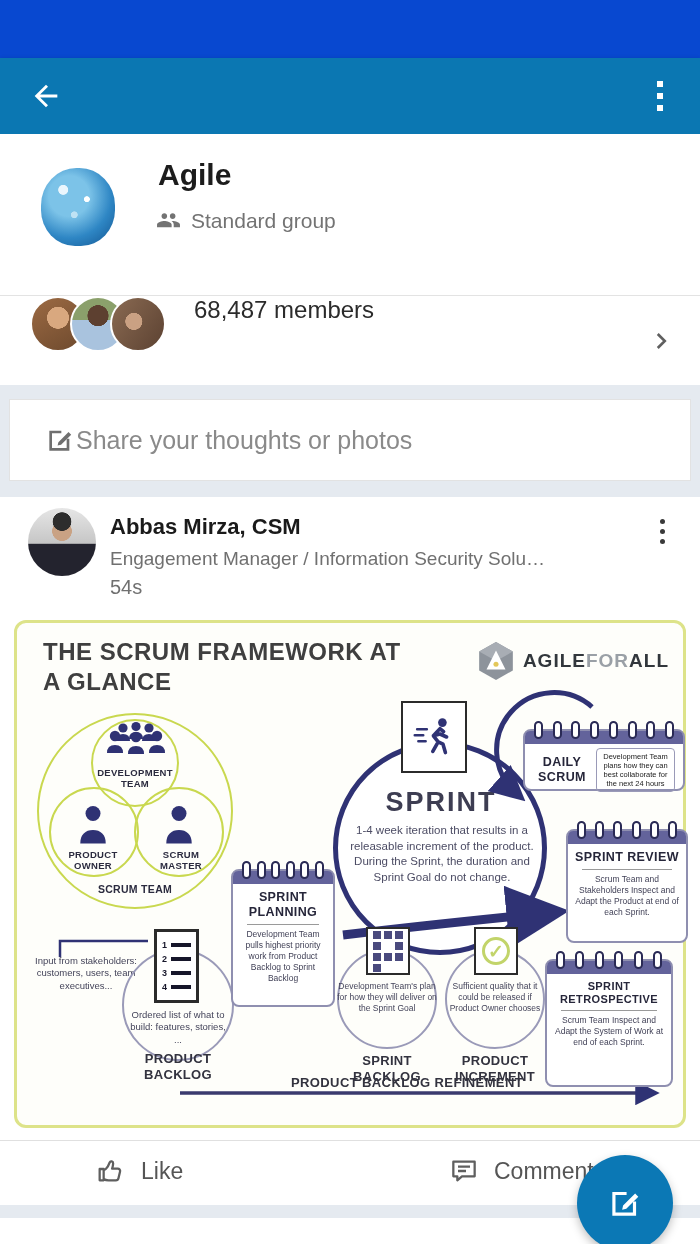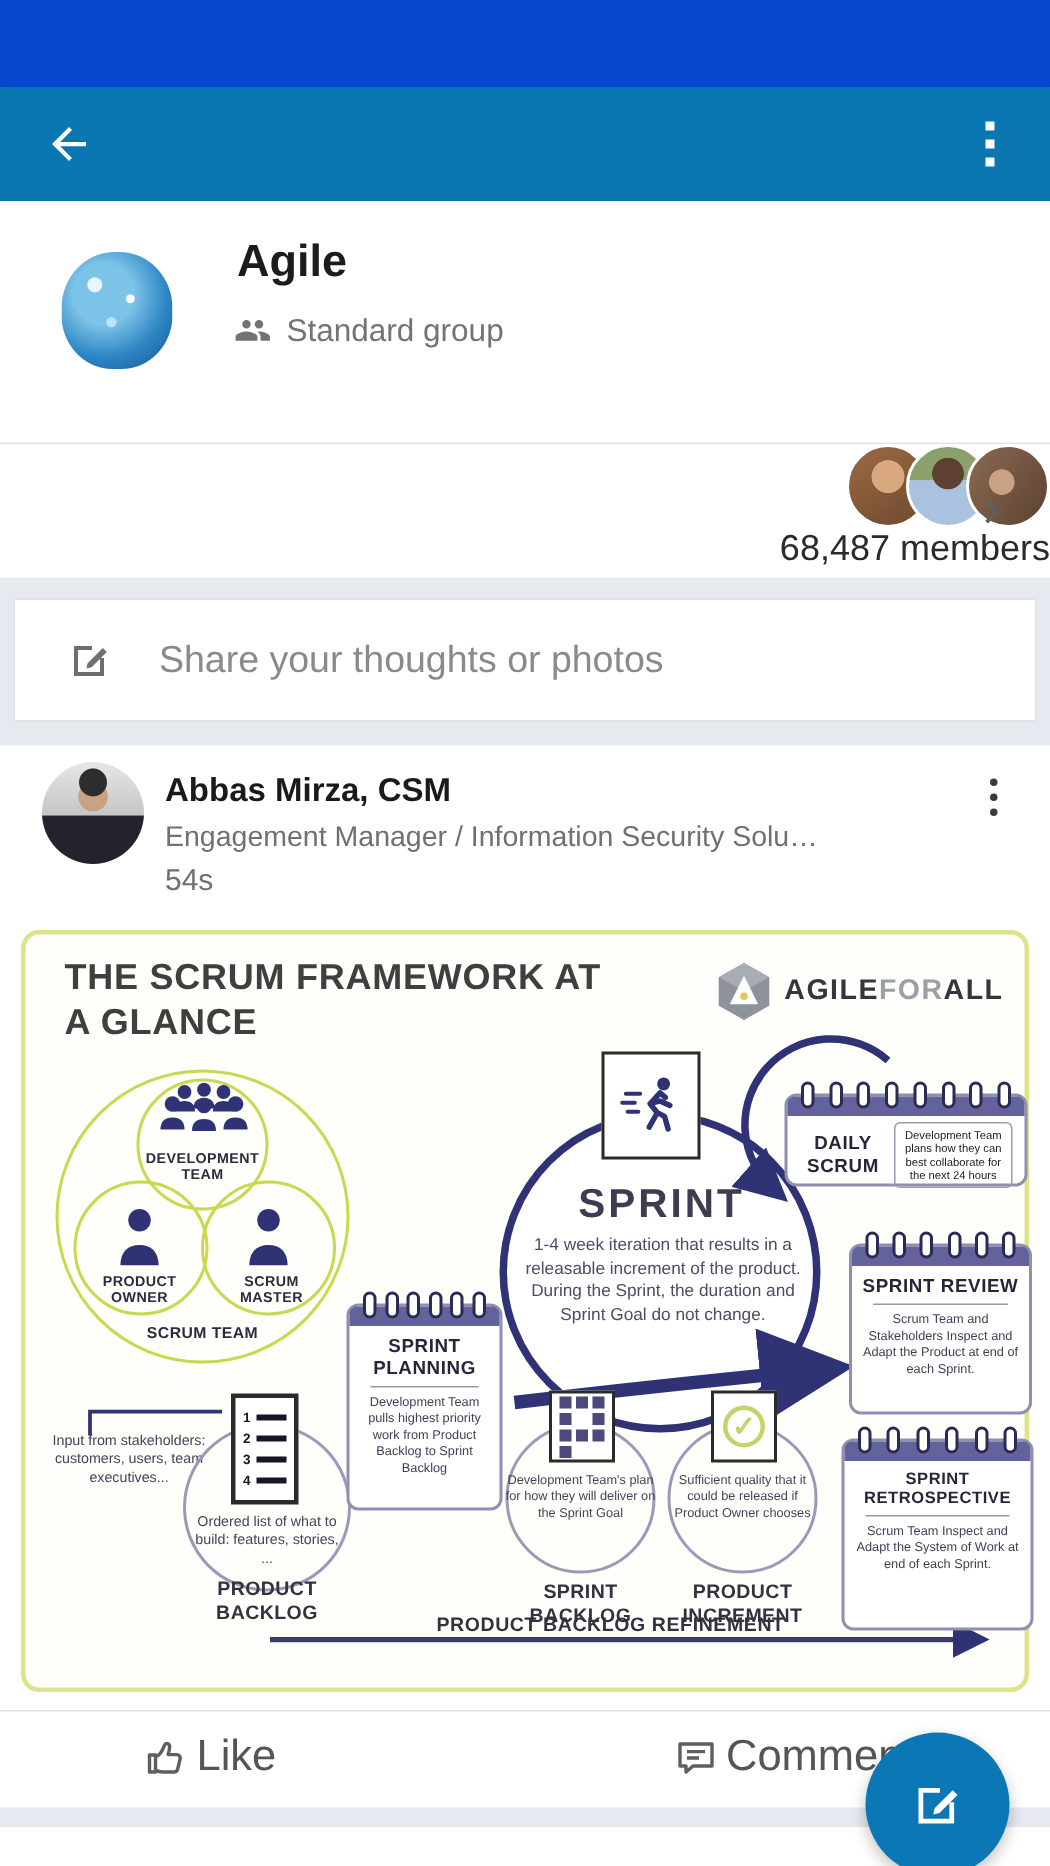--- a/index.html
+++ b/index.html
@@ -23,35 +23,35 @@
     background:
       radial-gradient(circle at 30% 28%,#eaf6fd 0 6%,transparent 7%),
       radial-gradient(circle at 62% 40%,#ffffff 0 4%,transparent 5%),
       radial-gradient(circle at 45% 60%,#bfe2f4 0 5%,transparent 6%),
       radial-gradient(circle at 38% 36%,#7cc3e8 0 30%,#2e86c4 62%,#11528e 100%);}
   .group-title{position:absolute;left:158px;top:24px;font-size:30px;font-weight:bold;color:#1c1c1c;}
   .group-type{position:absolute;left:156px;top:74px;display:flex;align-items:center;gap:10px;
               font-size:21px;color:#737373;}
 
   
-  .members-row{position:absolute;left:0;top:296px;width:700px;height:89px;background:#fff;display:flex;align-items:flex-end;flex-direction:column;}
+  .members-row{position:absolute;left:0;top:296px;width:700px;height:89px;background:#fff;display:flex;align-items:flex-start;}
   .facepile{display:flex;margin-left:30px;}
   .face{width:56px;height:56px;border-radius:50%;border:2px solid #fff;box-sizing:border-box;}
   .face+.face{margin-left:-16px;}
   .face1{background:radial-gradient(circle at 50% 38%,#d9a87f 0 26%,transparent 27%),linear-gradient(150deg,#9c6a43,#6e4a2e);}
   .face2{background:radial-gradient(circle at 50% 34%,#5d4030 0 24%,transparent 25%),linear-gradient(180deg,#8ba06b 0 42%,#a9c3de 43%);}
   .face3{background:radial-gradient(circle at 42% 45%,#caa183 0 20%,transparent 21%),linear-gradient(125deg,#8a6a52,#5c4232);}
   .members-label{margin-left:28px;font-size:24px;color:#2b2b2b;}
   .members-chevron{position:absolute;right:26px;top:32px;}
 
   
   .composer-strip{position:absolute;left:0;top:385px;width:700px;height:112px;background:#e5eaf0;}
   .composer-card{position:absolute;left:10px;top:15px;width:680px;height:80px;background:#fff;
                  box-shadow:0 0 0 1px #e2e2e2;display:flex;align-items:center;box-sizing:border-box;}
-  .composer-card .ph{margin-left:30px;font-size:25px;color:#8a8a8a;}
+  .composer-card .ph{font-size:25px;color:#8a8a8a;}
   .composer-icon{margin-left:34px;}
 
   
   .post{position:absolute;left:0;top:497px;width:700px;height:708px;background:#fff;}
   .post-avatar{position:absolute;left:28px;top:11px;width:68px;height:68px;border-radius:50%;overflow:hidden;
     background:
       radial-gradient(circle at 50% 20%,#2d2d2d 0 14%,transparent 15%),
       radial-gradient(circle at 50% 34%,#c9a284 0 17%,transparent 18%),
       linear-gradient(180deg,transparent 52%,#23232e 53%),
       linear-gradient(180deg,#e6e6e6,#a8a8a8);}
@@ -110,21 +110,21 @@
   .grid-icon i.off{background:transparent;}
 
   .check-ring{width:28px;height:28px;border:3px solid #c2d46a;border-radius:50%;display:flex;
               align-items:center;justify-content:center;color:#c2d46a;font-size:19px;font-weight:bold;}
 
   .ref-title{position:absolute;text-align:center;font-weight:bold;font-size:13px;color:#33333f;letter-spacing:.4px;}
   .ref-desc{position:absolute;text-align:center;font-size:9.5px;color:#44445a;}
 
   
   .post-actions{position:absolute;left:0;top:1140px;width:700px;height:64px;border-top:1px solid #e0e0e0;background:#fff;}
-  .action-btn{position:absolute;display:flex;align-items:center;gap:4px;font-size:29px;color:#555;top:14px;}
+  .action-btn{position:absolute;display:flex;align-items:center;gap:14px;font-size:23px;color:#555;top:14px;}
   .fab{position:absolute;left:577px;top:1155px;width:96px;height:96px;border-radius:50%;background:#0b78b5;
        display:flex;align-items:center;justify-content:center;box-shadow:0 4px 10px rgba(0,0,0,.25);z-index:5;}
   .bottom-strip{position:absolute;left:0;top:1205px;width:700px;height:13px;background:#e5eaf0;}
 
   svg{display:block;}
   .arrows{position:absolute;left:0;top:0;width:666px;height:502px;z-index:1;pointer-events:none;}
 </style>
 </head>
 <body>
 
@@ -323,21 +323,21 @@
           <span></span>
           <span></span>
           <span></span>
           <span></span>
         </div>
       <div class="np-title">SPRINT REVIEW</div>
       <div class="np-divider"></div>
       <div class="np-desc">Scrum Team and Stakeholders Inspect and Adapt the Product at end of each Sprint.</div>
     </div>
 
-    <div class="notepad" style="left:544px;top:336px;width:128px;height:128px;">
+    <div class="notepad" style="left:528px;top:336px;width:128px;height:128px;">
       <div class="np-band"></div>
       <div class="rings">
           <span></span>
           <span></span>
           <span></span>
           <span></span>
           <span></span>
           <span></span>
         </div>
       <div class="np-title" style="font-size:11px;">SPRINT RETROSPECTIVE</div>

